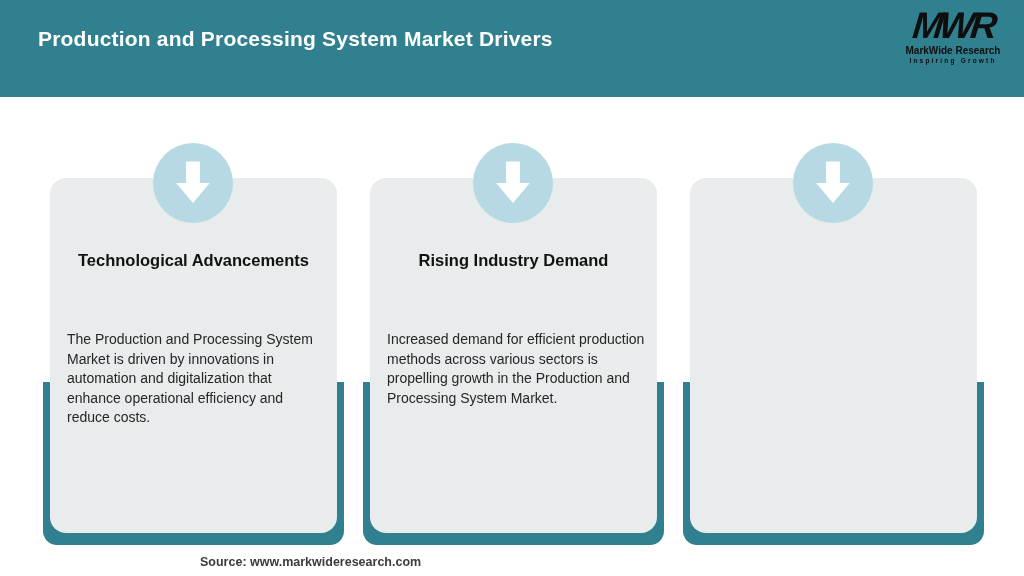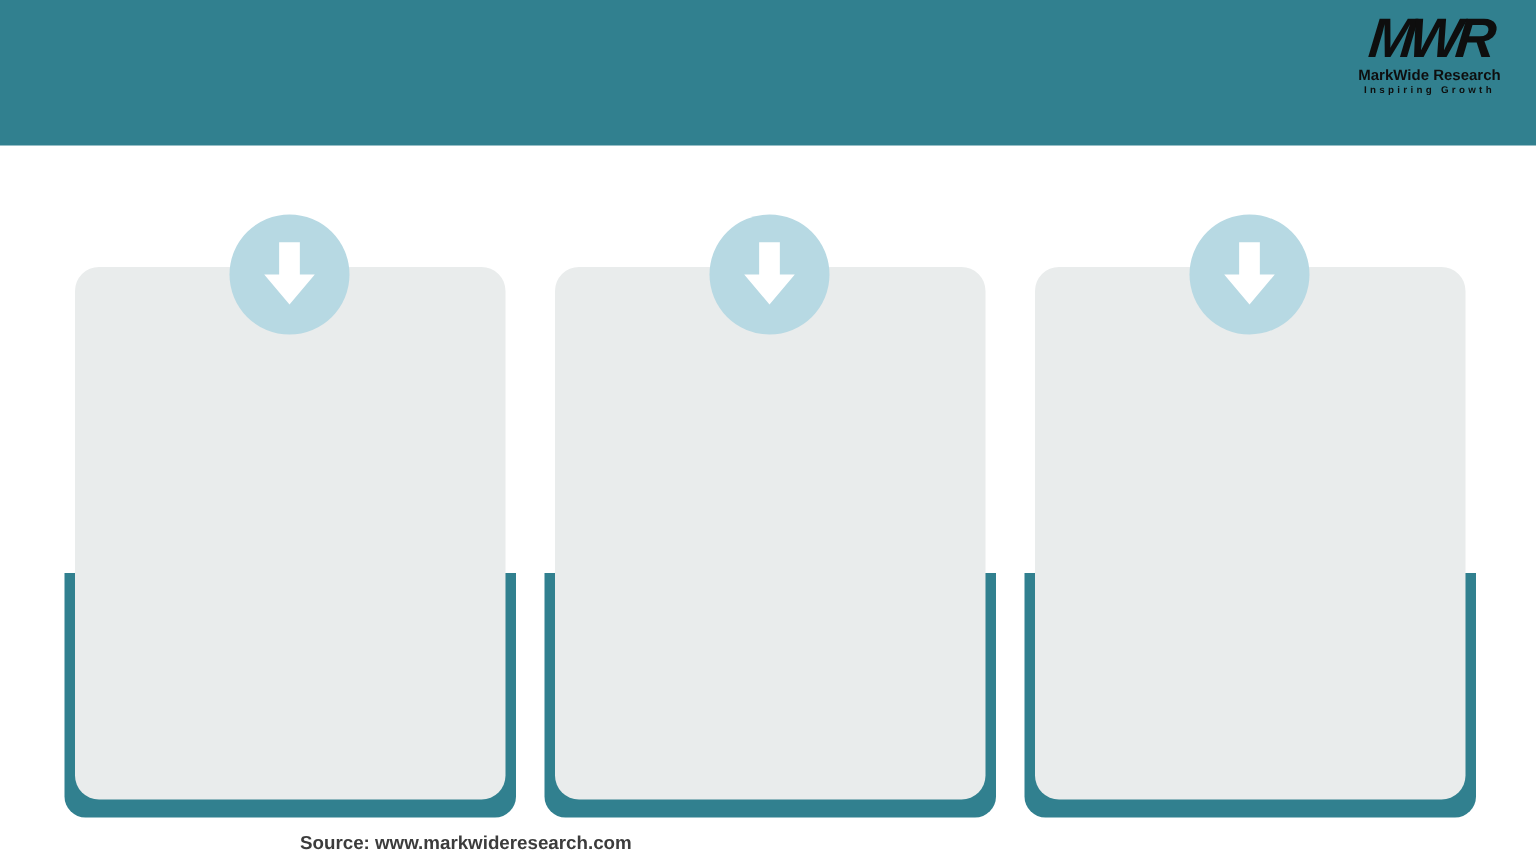--- a/index.html
+++ b/index.html
@@ -59,45 +59,50 @@
     position:absolute; top:559px; right:14px;
     font-size:8.5px; color:#141414;
   }
 </style>
 </head>
 <body>
 
 <div class="canvas">
 
   <div class="header">
+    <div class="page-title">Production and Processing System Market Drivers</div>
     <div class="logo">
       <div class="logo-mark">MWR</div>
       <div class="logo-name">MarkWide Research</div>
       <div class="logo-tagline">Inspiring Growth</div>
     </div>
   </div>
 
   <div class="card-group g1">
     <div class="backing"></div>
     <div class="card"></div>
     <div class="circle">
       <svg width="46" height="50" viewBox="0 0 60 64">
         <polygon points="21,4 39,4 39,32 52,32 30,58 8,32 21,32" fill="#ffffff"></polygon>
       </svg>
     </div>
+    <div class="card-title">Technological Advancements</div>
+    <div class="card-body">The Production and Processing System Market is driven by innovations in automation and digitalization that enhance operational efficiency and reduce costs.</div>
   </div>
 
   <div class="card-group g2">
     <div class="backing"></div>
     <div class="card"></div>
     <div class="circle">
       <svg width="46" height="50" viewBox="0 0 60 64">
         <polygon points="21,4 39,4 39,32 52,32 30,58 8,32 21,32" fill="#ffffff"></polygon>
       </svg>
     </div>
+    <div class="card-title">Rising Industry Demand</div>
+    <div class="card-body">Increased demand for efficient production methods across various sectors is propelling growth in the Production and Processing System Market.</div>
   </div>
 
   <div class="card-group g3">
     <div class="backing"></div>
     <div class="card"></div>
     <div class="circle">
       <svg width="46" height="50" viewBox="0 0 60 64">
         <polygon points="21,4 39,4 39,32 52,32 30,58 8,32 21,32" fill="#ffffff"></polygon>
       </svg>
     </div>

